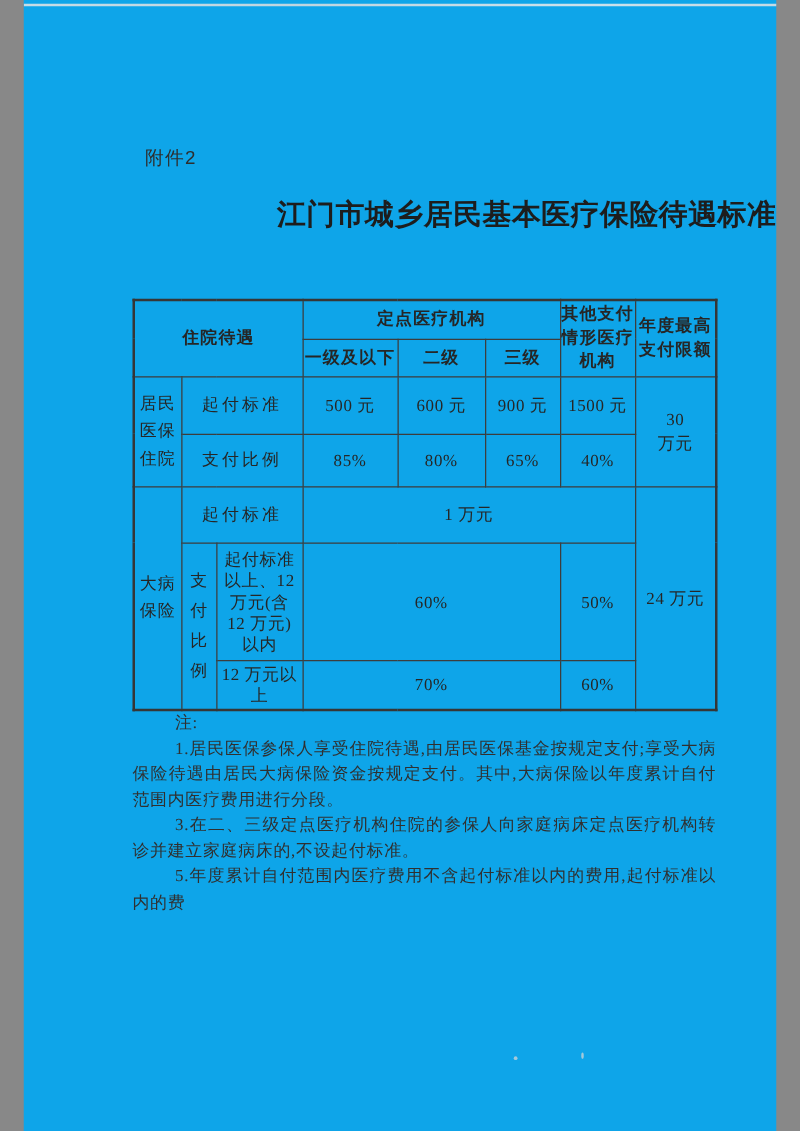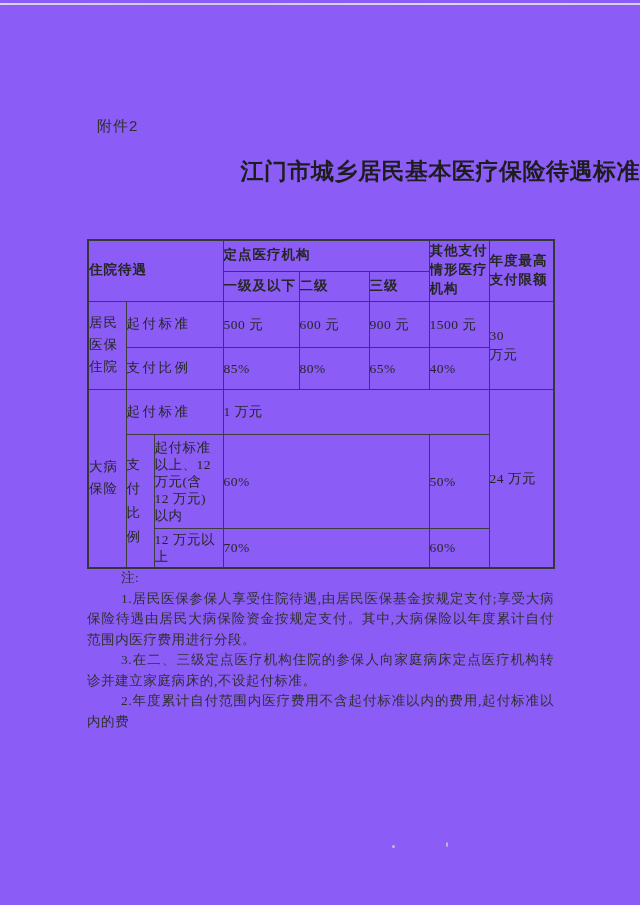--- a/index.html
+++ b/index.html
@@ -1,23 +1,24 @@
 <!DOCTYPE html>
 <html><head>
 <meta charset="utf-8">
 <style>
   html,body{margin:0;padding:0;background:#888;}
   .page{
     position:relative;
-    width:640px;height:905px;
+    width:564px;height:905px;
     margin:0 auto;
-    background:#8b5cf6;
+    background:#0ea5e9;
     font-family:"Liberation Serif", serif;
     color:#2b2b2b;
     overflow:hidden;
+    padding-left:38px;
   }
   .scan-top{
     position:absolute;top:3px;left:0;width:640px;height:2px;
     background:linear-gradient(90deg,#e6e6e6 0%,#dedede 35%,#ececec 70%,#e2e2e2 100%);
     opacity:.85;
   }
   .speck{position:absolute;border-radius:50%;background:#c9d2d6;opacity:.8;}
   .speck.s1{left:392px;top:845px;width:3px;height:3px;}
   .speck.s2{left:446px;top:842px;width:2px;height:5px;}
 
@@ -38,21 +39,21 @@
   }
 
   table.benefits{
     position:absolute;left:87px;top:239px;
     width:466px;
     border-collapse:collapse;table-layout:fixed;
     border:2px solid #363636;
   }
   table.benefits td{
     border:1px solid #3d3d3d;
-    vertical-align:middle;
+    text-align:center;vertical-align:middle;
     font-size:13.5px;padding:0;color:#262626;
     overflow:hidden;
   }
   .pre{white-space:pre-line;}
   td.th{
     font-family:"Liberation Sans", sans-serif;
     font-weight:600;font-size:14px;line-height:1.4;
     letter-spacing:1px;color:#222;
   }
   td.lbl{letter-spacing:2.5px;}
@@ -163,19 +164,19 @@
         <td class="val" colspan="3">70%</td>
         <td class="val">60%</td>
       </tr>
     </tbody>
   </table>
 
   <div class="notes">
     <p>注:</p>
     <p>1.居民医保参保人享受住院待遇,由居民医保基金按规定支付;享受大病保险待遇由居民大病保险资金按规定支付。其中,大病保险以年度累计自付范围内医疗费用进行分段。</p>
     <p>3.在二、三级定点医疗机构住院的参保人向家庭病床定点医疗机构转诊并建立家庭病床的,不设起付标准。</p>
-    <p>2.年度累计自付范围内医疗费用不含起付标准以内的费用,起付标准以内的费</p>
+    <p>5.年度累计自付范围内医疗费用不含起付标准以内的费用,起付标准以内的费</p>
   </div>
 
   <div class="speck s1"></div>
   <div class="speck s2"></div>
 
 </div>
 
 </body></html>

